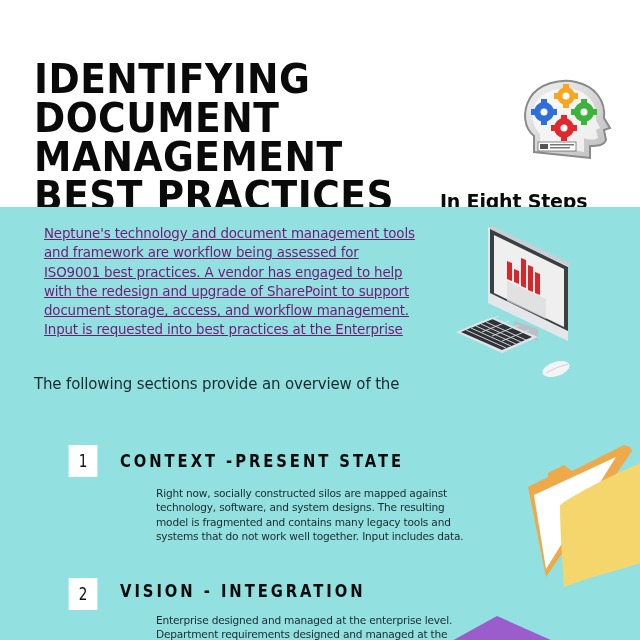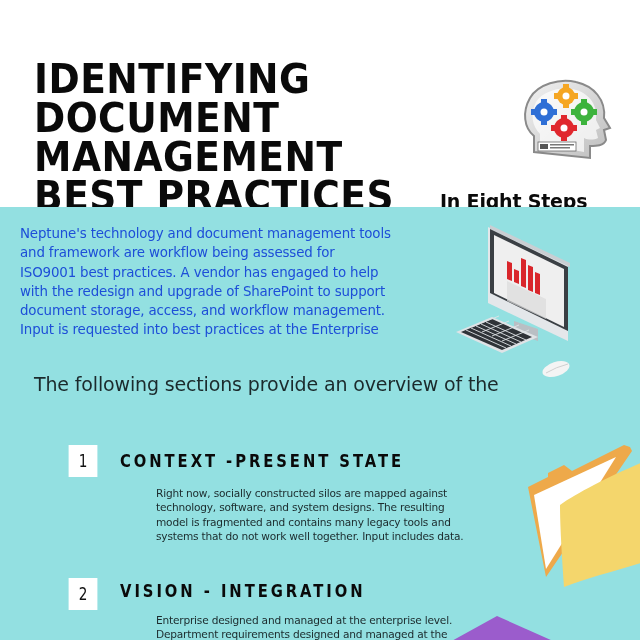--- a/index.html
+++ b/index.html
@@ -8,23 +8,23 @@
 
   .header { position: absolute; left: 0; top: 0; width: 516px; height: 207px; background: #ffffff; margin-top: 44px; }
   .title { position: absolute; left: 34px; top: 16px; font-family: "DejaVu Sans", sans-serif; font-weight: bold; font-size: 40px; line-height: 39px; letter-spacing: 0.5px; color: #0a0a0a; }
   .title div { white-space: nowrap; transform: scaleX(0.94); transform-origin: left center; }
   .subtitle { position: absolute; left: 440px; top: 146px; font-family: "DejaVu Sans", sans-serif; font-weight: bold; font-size: 19px; color: #0a0a0a; white-space: nowrap; letter-spacing: -0.2px; }
 
   .logo { position: absolute; left: 516px; top: 30px; width: 100px; height: 92px; }
 
   .main { position: absolute; left: 0; top: 207px; width: 640px; height: 433px; background: #93e0e1; overflow: hidden; }
 
-  .intro { position: absolute; left: 20px; top: 17px; width: 400px; font-family: "DejaVu Sans", sans-serif; font-size: 13.4px; line-height: 19.3px; color: #1d4ed8; letter-spacing: -0.15px; }
+  .intro { position: absolute; left: 44px; top: 17px; width: 400px; font-family: "DejaVu Sans", sans-serif; font-size: 13.4px; line-height: 19.3px; color: #701a75; letter-spacing: -0.15px; text-decoration: underline; }
   .intro p { white-space: nowrap; }
-  .lead { position: absolute; left: 34px; top: 168px; font-family: "DejaVu Sans", sans-serif; font-size: 19px; line-height: 19.3px; color: #1b2a2c; letter-spacing: -0.15px; }
+  .lead { position: absolute; left: 34px; top: 168px; font-family: "DejaVu Sans", sans-serif; font-size: 15px; line-height: 19.3px; color: #1b2a2c; letter-spacing: -0.15px; }
   .lead p { white-space: nowrap; }
 
   .computer { position: absolute; left: 452px; top: 12px; width: 140px; height: 160px; }
 
   .step-num { position: absolute; left: 65px; width: 36px; height: 32px; background: #ffffff; display: flex; align-items: center; justify-content: center; font-family: "DejaVu Sans", sans-serif; font-size: 17px; color: #111; transform: scaleX(0.8); }
   .step-title { position: absolute; left: 120px; font-family: "DejaVu Sans", sans-serif; font-weight: bold; font-size: 18px; letter-spacing: 3.6px; color: #0a0a0a; white-space: nowrap; transform: scaleX(0.82); transform-origin: left center; }
   .step-body { position: absolute; left: 119px; font-family: "DejaVu Sans", sans-serif; font-size: 10.6px; line-height: 14.4px; color: #1b2a2c; letter-spacing: -0.2px; }
   .step-body p { white-space: nowrap; margin-left: 37px; }
 
   .folder { position: absolute; left: 520px; top: 230px; width: 140px; height: 150px; }

